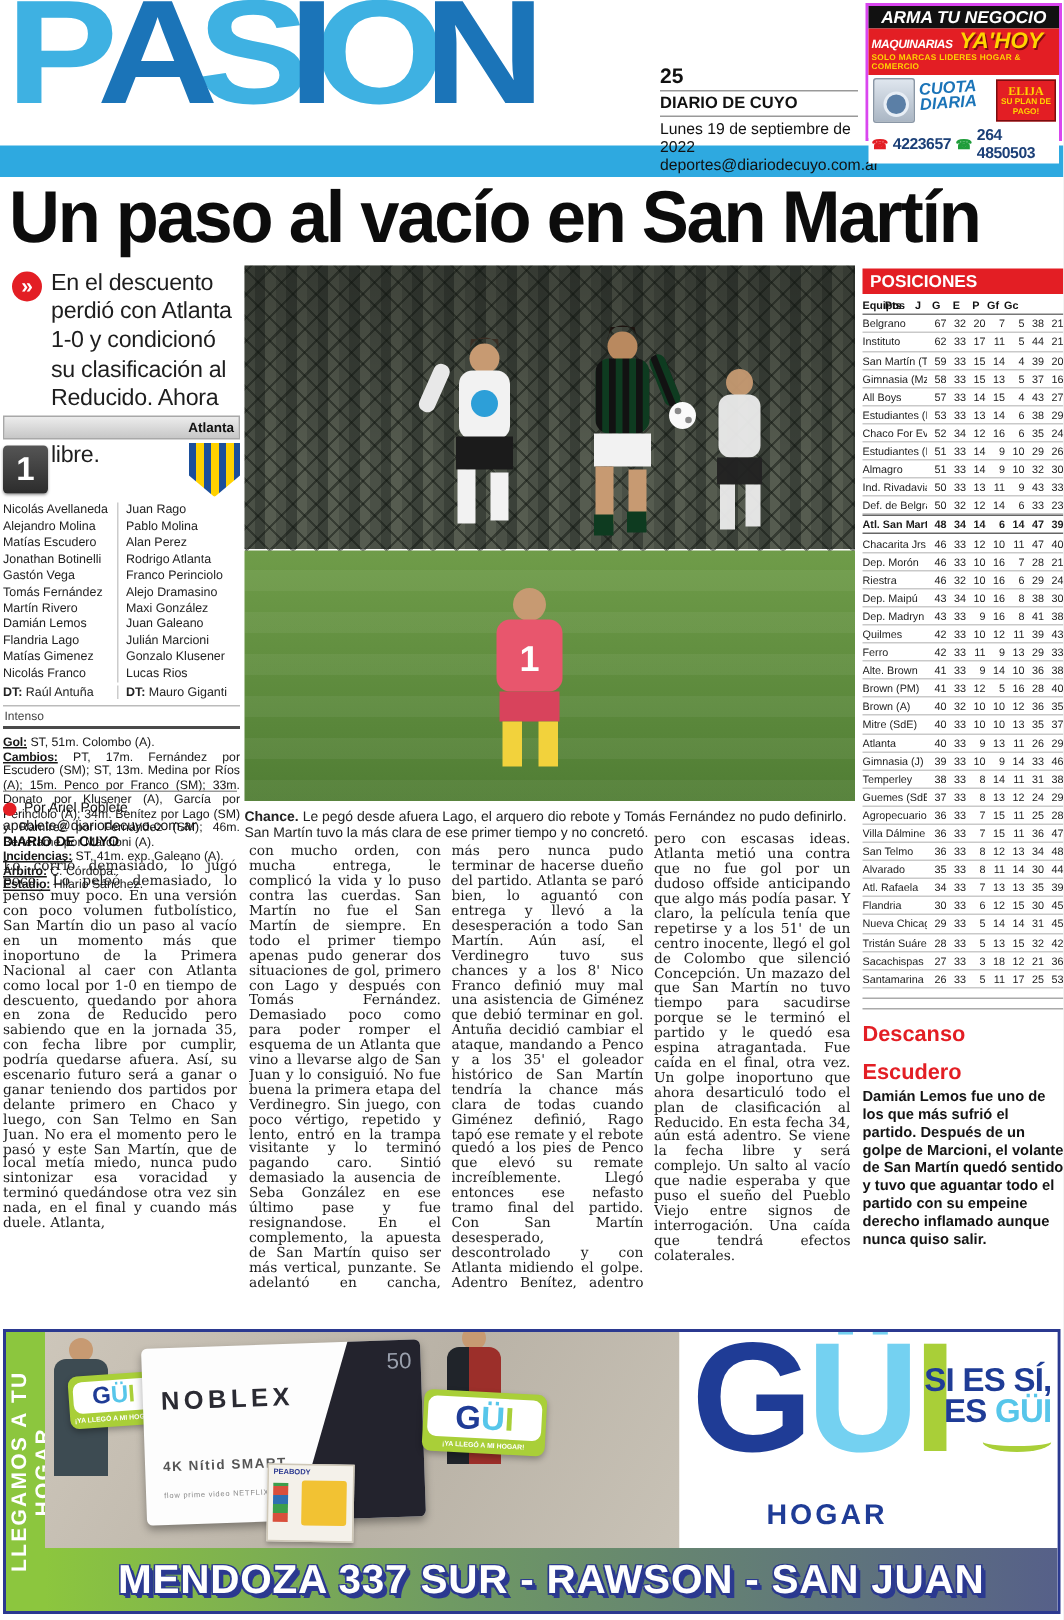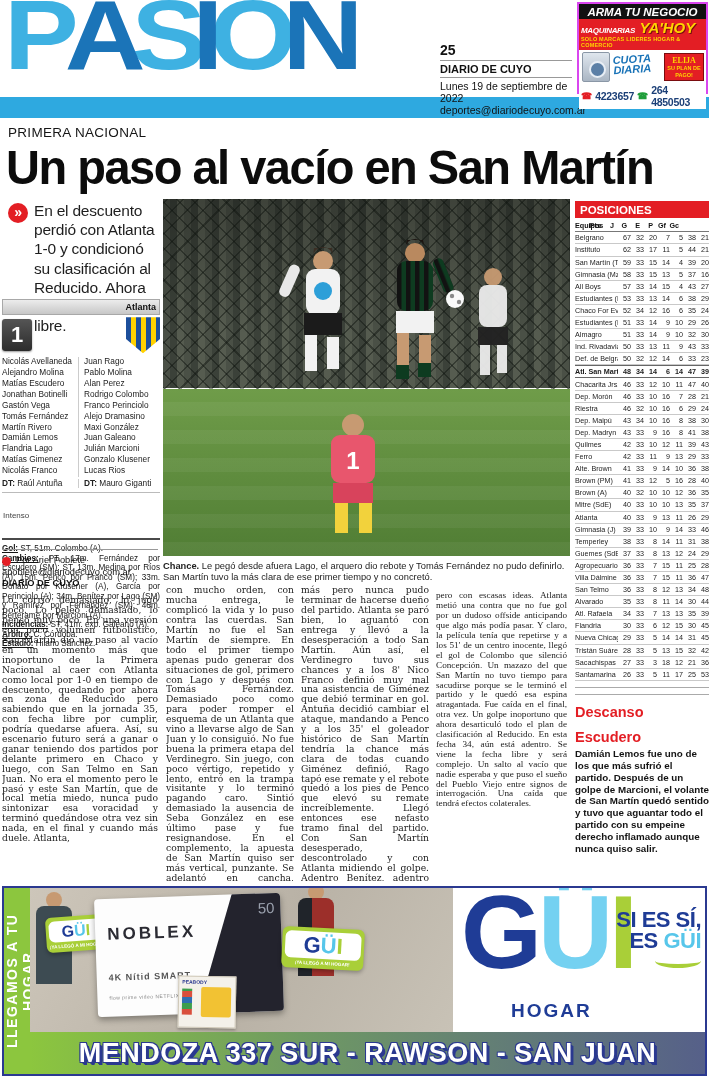--- a/index.html
+++ b/index.html
@@ -71,21 +71,21 @@
   .badge-sm{clip-path:polygon(0 0,100% 0,100% 55%,50% 100%,0 55%);
             background:repeating-linear-gradient(115deg,#157a34 0 5px,#0f0f0f 5px 10px);}
   .badge-atl{clip-path:polygon(0 0,100% 0,100% 60%,50% 100%,0 60%);
             background:repeating-linear-gradient(90deg,#1c4f9c 0 5px,#ffd100 5px 10px);}
   .mb-players{display:flex;margin-top:4px;}
   .pcol{flex:1;font-size:8.3px;line-height:1.12;color:#222;}
   .pcol+.pcol{border-left:1px solid #ccc;padding-left:5px;}
   .pcol div{margin-bottom:1.6px;}
   .dt{margin-top:2px;}
   .intenso{margin-top:4px;border-top:1px solid #bbb;border-bottom:2px solid #4a4a4a;
-           font-size:8px;color:#444;padding:18px 1px;}
+           font-size:8px;color:#444;padding:2px 1px;}
   .mb-det{margin-top:4px;font-size:8.2px;line-height:1.16;color:#161616;text-align:justify;}
   .mb-det b{letter-spacing:-.1px;text-decoration:underline;}
 
   
   .byline{position:absolute;left:2px;top:350px;width:156px;border-top:1px solid #999;padding-top:5px;
           font-size:9.3px;line-height:1.2;}
   .bydot{float:left;width:9px;height:9px;border-radius:50%;background:#e31e24;margin:2px 5px 0 0;}
   .by-brand{font-weight:bold;}
 
   
@@ -104,21 +104,21 @@
 
   
   .caption{position:absolute;left:163px;top:362px;width:404px;font-size:9.3px;line-height:1.18;color:#222;}
 
   
   .bcol{position:absolute;font-family:"DejaVu Serif",serif;font-size:9.2px;line-height:9.9px;
         text-align:justify;color:#1b1b1b;overflow:hidden;}
   .bcol.c1{left:2px;top:396px;width:156px;height:286px;}
   .bcol.c2{left:166px;top:386px;width:128px;height:296px;}
   .bcol.c3{left:301px;top:386px;width:128px;height:296px;}
-  .bcol.c4{left:436px;top:392px;width:131px;height:296px;font-family:Liberation Serif, serif;}
+  .bcol.c4{left:436px;top:378px;width:131px;height:296px;}
 
   
   .sidebar{position:absolute;left:575px;top:2px;width:134px;}
   .pos-bar{background:#e31e24;color:#fff;font-weight:bold;font-size:11.5px;padding:3px 5px 2px;margin-bottom:3px;}
   .t-head,.t-row{display:flex;align-items:baseline;}
   .t-head span{font-weight:bold;}
   .t-head{border-bottom:1px solid #777;padding-bottom:1px;}
   .t-name{flex:1;text-align:left;white-space:nowrap;overflow:hidden;}
   .t-head span,.t-row span{font-size:7.2px;}
   .t-row span{color:#1c1c1c;}
@@ -218,21 +218,20 @@
       <div class="topad-phones">
         <span class="ph-ic red">☎</span>
         <span class="ph-n">4223657</span>
         <span class="ph-ic grn">☎</span>
         <span class="ph-n">264 4850503</span>
       </div>
     </div>
   </div>
   <div class="cyanbar"></div>
 
-  <div class="kicker">PRIMERA NACIONAL</div>
   <div class="headline">Un paso al vacío en San Martín</div>
 
   <div class="main">
 
     <div class="lead">
       <span class="lead-ic">»</span>
       <span>En el descuento perdió con Atlanta 1-0 y condicionó su clasificación al Reducido. Ahora cumplirá fecha libre.</span>
     </div>
 
     <div class="mbox">
@@ -258,21 +257,21 @@
             <div>Damián Lemos</div>
             <div>Flandria Lago</div>
             <div>Matías Gimenez</div>
             <div>Nicolás Franco</div>
           </div>
         <div class="pcol">
 
         <div>Juan Rago</div>
             <div>Pablo Molina</div>
             <div>Alan Perez</div>
-            <div>Rodrigo Colombo</div>
+            <div>Rodrigo Atlanta</div>
             <div>Franco Perinciolo</div>
             <div>Alejo Dramasino</div>
             <div>Maxi González</div>
             <div>Juan Galeano</div>
             <div>Julián Marcioni</div>
             <div>Gonzalo Klusener</div>
             <div>Lucas Rios</div>
           </div>
       </div>
       <div class="mb-players" style="margin-top:0">

